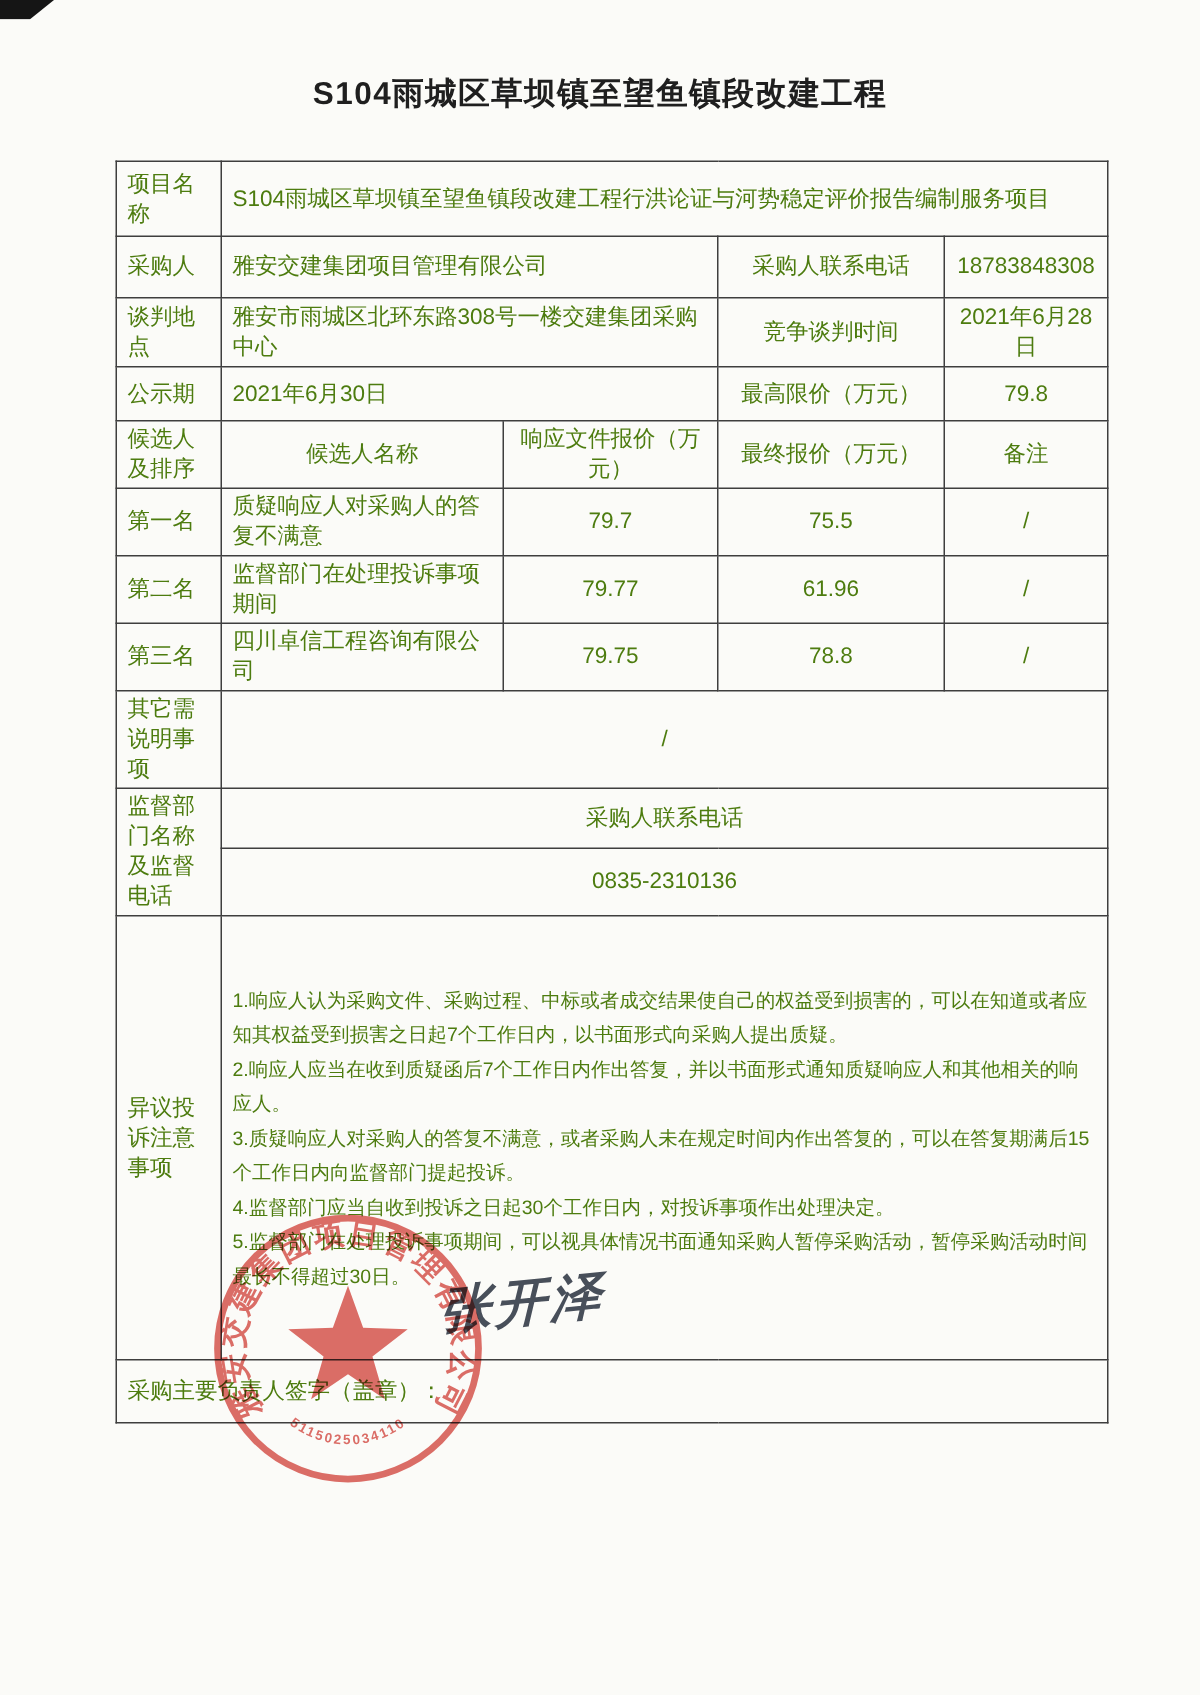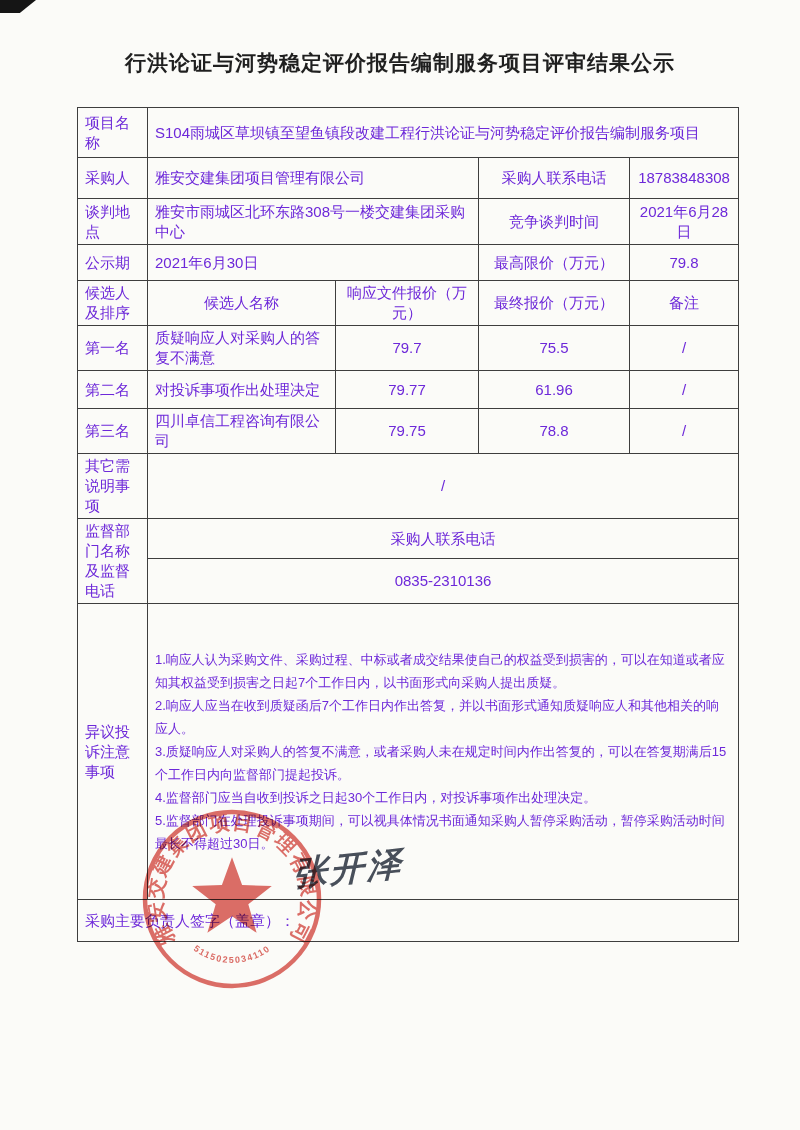--- a/index.html
+++ b/index.html
@@ -16,21 +16,21 @@
     clip-path:polygon(0 0,100% 0,55% 100%,0 100%);
   }
   .title{
     position:absolute;top:49px;left:0;width:800px;
     text-align:center;font-weight:bold;font-size:21px;line-height:27px;
     color:#1f1f1f;letter-spacing:1px;
   }
   table.main{
     position:absolute;left:77px;top:107px;width:661px;
     border-collapse:collapse;table-layout:fixed;
-    font-size:15px;color:#6d28d9;
+    font-size:15px;color:#4d7c0f;
   }
   table.main td{
     border:1.6px solid #3e3e3e;
     padding:2px 7px;
     vertical-align:middle;
     line-height:20px;
     overflow:hidden;
   }
   td.lab{padding:2px 5px;}
   td.ctr{text-align:center;}
@@ -53,21 +53,21 @@
     color:#39414d;transform:rotate(-6deg) skewX(-6deg);
     letter-spacing:3px;opacity:.92;
   }
 </style>
 </head>
 <body>
 
 <div class="corner-mark"></div>
 
 <div class="title">
-  <div>行洪论证与河势稳定评价报告编制服务项目评审结果公示</div>
+  <div>S104雨城区草坝镇至望鱼镇段改建工程</div>
 </div>
 
 <table class="main">
   <colgroup>
     <col style="width:70px">
       <col style="width:188px">
       <col style="width:143px">
     <col style="width:151px">
       <col style="width:109px">
   </colgroup>
@@ -103,21 +103,21 @@
   </tr>
   <tr class="r6">
     <td class="lab">第一名</td>
     <td class="left">质疑响应人对采购人的答复不满意</td>
     <td class="ctr">79.7</td>
     <td class="ctr">75.5</td>
     <td class="ctr">/</td>
   </tr>
   <tr class="r7">
     <td class="lab">第二名</td>
-    <td class="left">对投诉事项作出处理决定</td>
+    <td class="left">监督部门在处理投诉事项期间</td>
     <td class="ctr">79.77</td>
     <td class="ctr">61.96</td>
     <td class="ctr">/</td>
   </tr>
   <tr class="r8">
     <td class="lab">第三名</td>
     <td class="left">四川卓信工程咨询有限公司</td>
     <td class="ctr">79.75</td>
     <td class="ctr">78.8</td>
     <td class="ctr">/</td>

